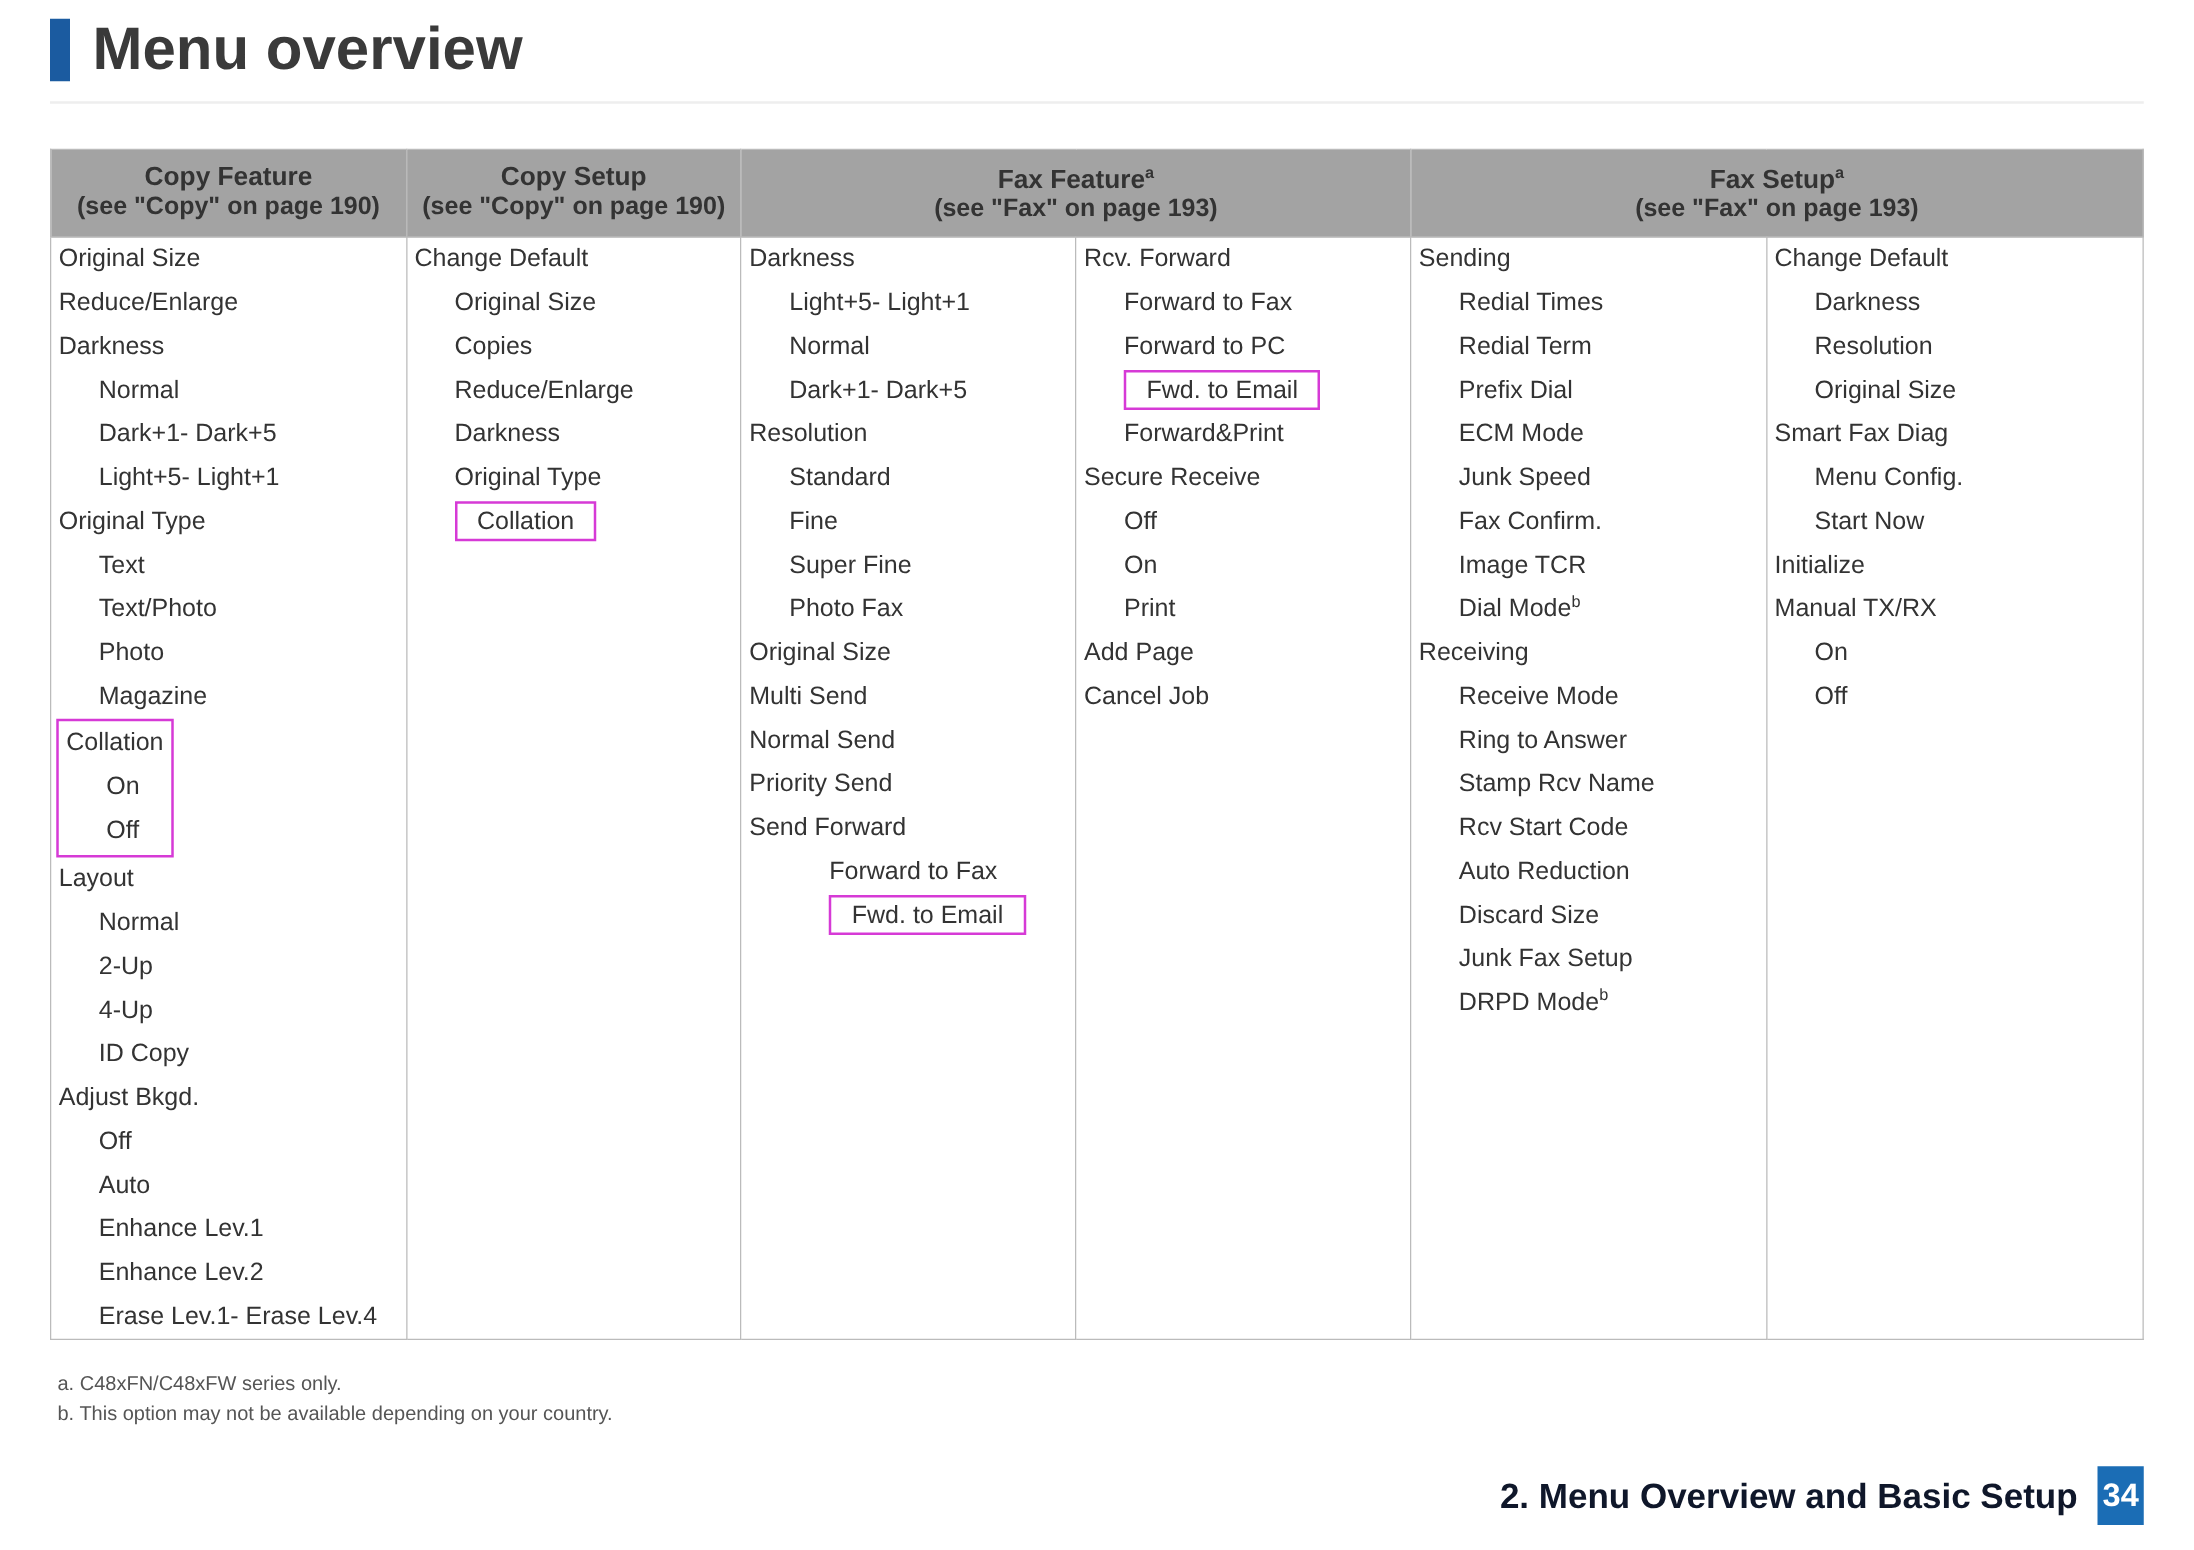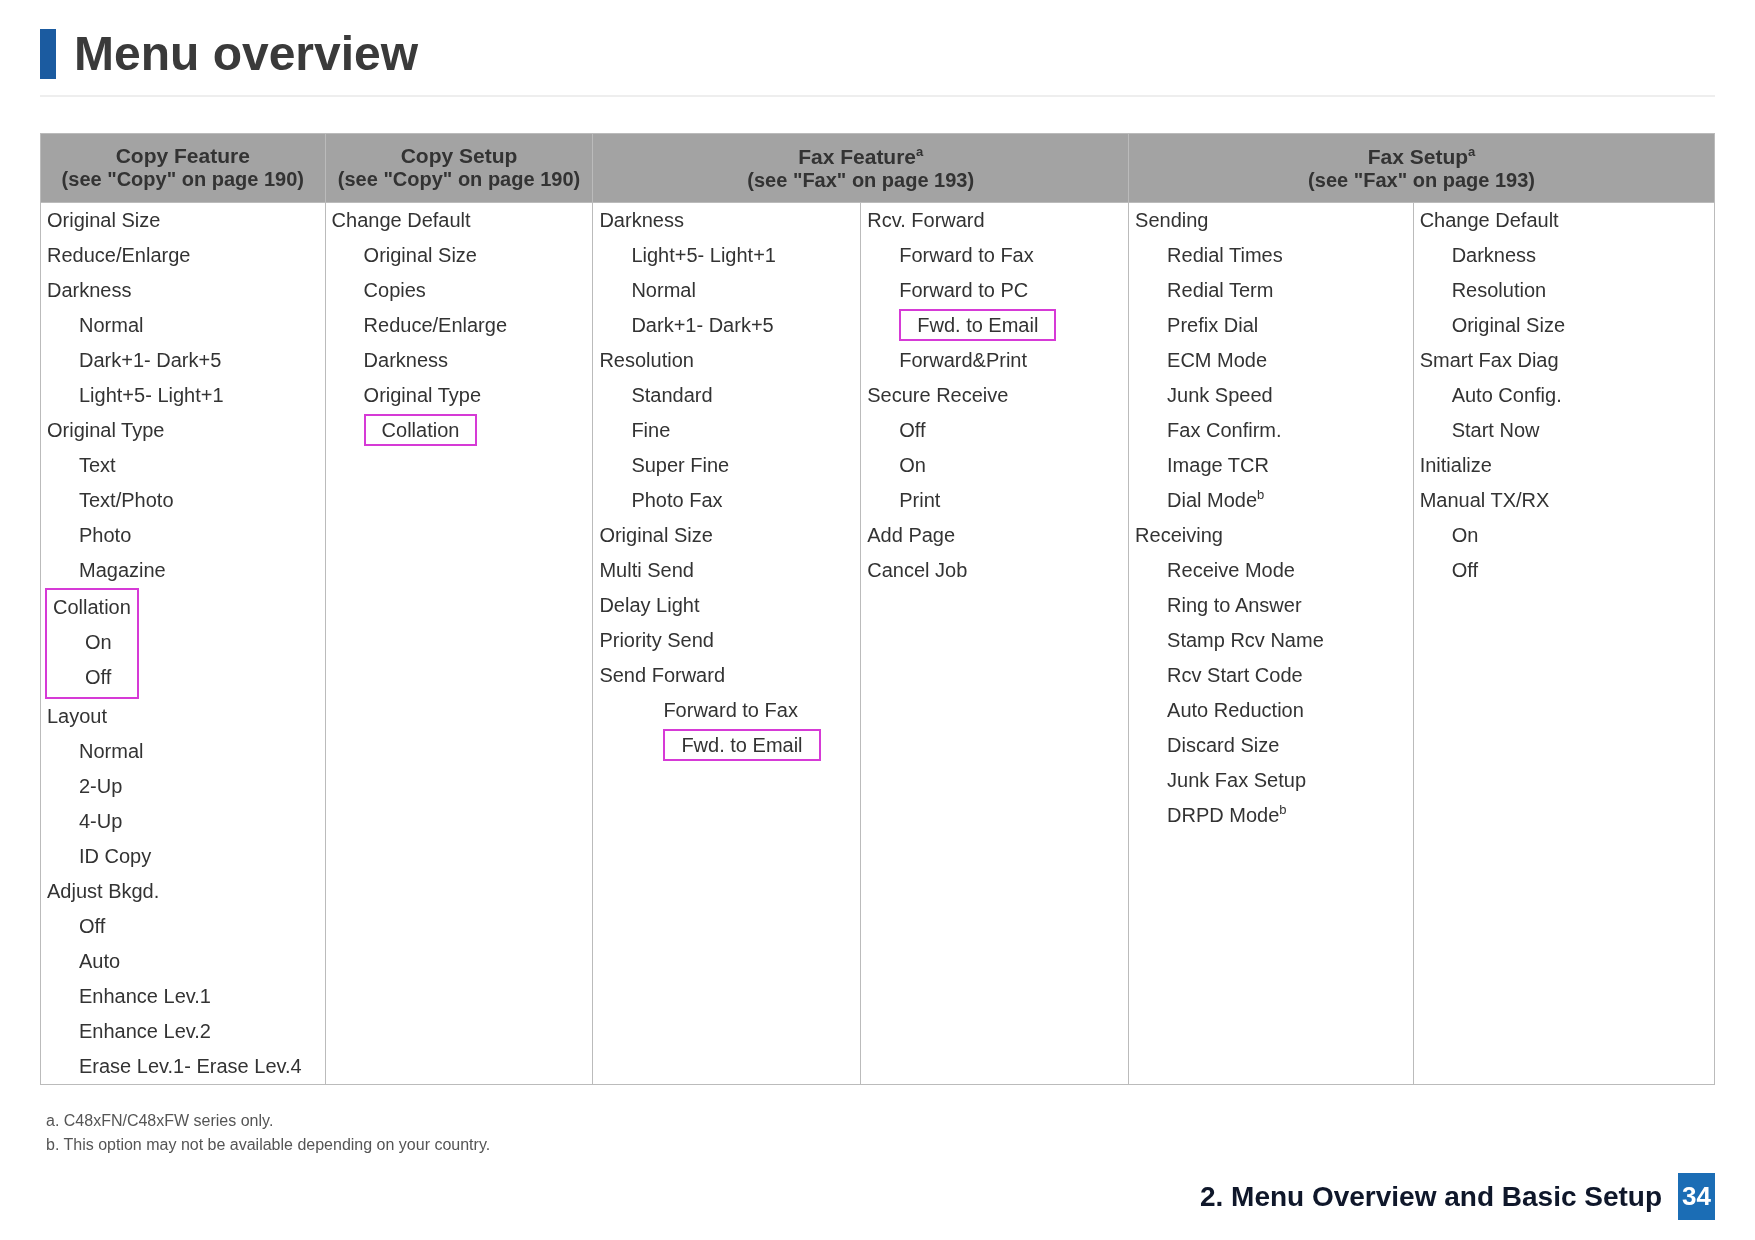--- a/index.html
+++ b/index.html
@@ -8,21 +8,21 @@
     width: 1755px;
     height: 1240px;
     background: #fff;
     color: #333;
     position: relative;
     padding: 0 40px;
   }
   .title-bar {
     display: flex;
     align-items: center;
-    margin-top: 26px;
+    margin-top: 12px;
   }
   .title-block {
     width: 16px;
     height: 50px;
     background: #1b5ba0;
     margin-right: 18px;
   }
   h1.title {
     font-size: 48px;
     font-weight: bold;
@@ -162,21 +162,21 @@
           <div class="lv2">Light+5- Light+1</div>
           <div class="lv2">Normal</div>
           <div class="lv2">Dark+1- Dark+5</div>
           <div class="lv1">Resolution</div>
           <div class="lv2">Standard</div>
           <div class="lv2">Fine</div>
           <div class="lv2">Super Fine</div>
           <div class="lv2">Photo Fax</div>
           <div class="lv1">Original Size</div>
           <div class="lv1">Multi Send</div>
-          <div class="lv1">Delay Light</div>
+          <div class="lv1">Normal Send</div>
           <div class="lv1">Priority Send</div>
           <div class="lv1">Send Forward</div>
           <div class="lv3">Forward to Fax</div>
           <div class="lv3"><span class="hl">Fwd. to Email</span></div>
         </td>
       <td class="coltd" id="col-fax-feature-b">
           <div class="lv1">Rcv. Forward</div>
           <div class="lv2">Forward to Fax</div>
           <div class="lv2">Forward to PC</div>
           <div class="lv2"><span class="hl">Fwd. to Email</span></div>
@@ -207,21 +207,21 @@
           <div class="lv2">Discard Size</div>
           <div class="lv2">Junk Fax Setup</div>
           <div class="lv2">DRPD Mode<sup>b</sup></div>
         </td>
       <td class="coltd" id="col-fax-setup-b">
           <div class="lv1">Change Default</div>
           <div class="lv2">Darkness</div>
           <div class="lv2">Resolution</div>
           <div class="lv2">Original Size</div>
           <div class="lv1">Smart Fax Diag</div>
-          <div class="lv2">Auto Config.</div>
+          <div class="lv2">Menu Config.</div>
           <div class="lv2">Start Now</div>
           <div class="lv1">Initialize</div>
           <div class="lv1">Manual TX/RX</div>
           <div class="lv2">On</div>
           <div class="lv2">Off</div>
         </td>
     </tr>
   </tbody>
 </table>
 

